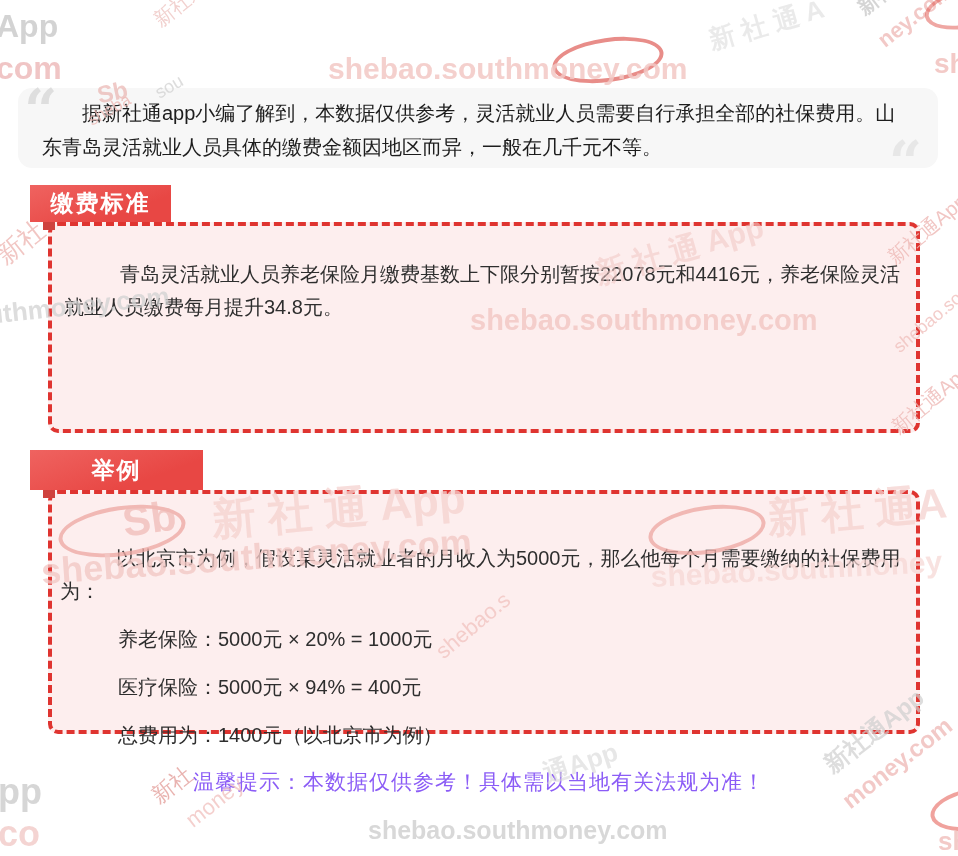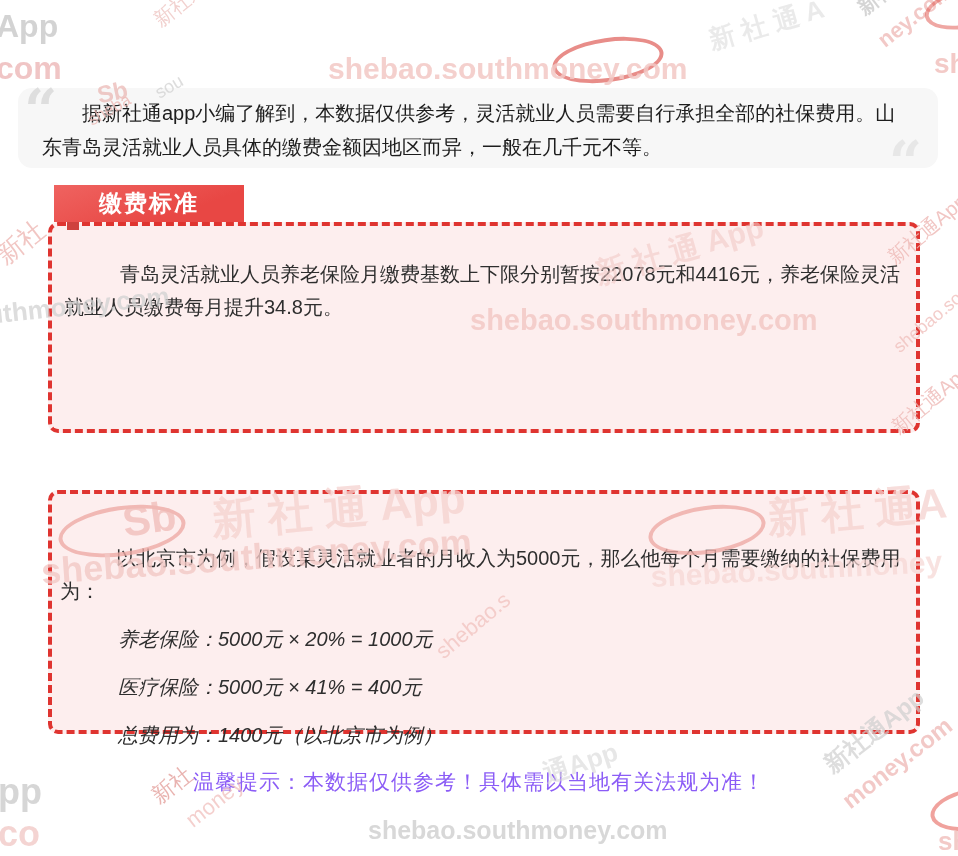--- a/index.html
+++ b/index.html
@@ -19,30 +19,30 @@
      font-size:58px;line-height:1;font-weight:700;}
   .q.open{left:6px;top:-6px;color:#dedede;}
   .q.close{right:16px;bottom:-24px;color:#e7e7e7;}
 
   
   .label{position:absolute;display:flex;align-items:center;justify-content:center;
          background:linear-gradient(160deg,#ef6360 0%,#e84744 70%);
          color:#ffffff;font-size:23px;font-weight:700;letter-spacing:2px;z-index:6;}
   .label::after{content:"";position:absolute;left:13px;bottom:-8px;width:12px;height:8px;
          background:#cf423e;}
-  .label1{left:30px;top:185px;width:190px;height:37px;margin-left:24px;}
+  .label1{left:30px;top:185px;width:141px;height:37px;}
   .label2{left:30px;top:450px;width:173px;height:40px;}
 
   
   .dash-box{position:absolute;box-sizing:border-box;background:#fdeeee;
             border:4px dashed #df3430;border-radius:10px;z-index:3;}
   .box1{left:48px;top:222px;width:872px;height:211px;padding:32px 14px 0 12px;}
   .box2{left:48px;top:490px;width:872px;height:244px;padding:48px 14px 0 8px;}
   .para{margin:0 0 15px 0;font-size:20px;line-height:33px;color:#2e2e2e;text-indent:56px;}
-  .formula{margin:15px 0 0 58px;font-size:20px;line-height:33px;color:#2e2e2e;font-style:italic;}
+  .formula{margin:15px 0 0 58px;font-size:20px;line-height:33px;color:#2e2e2e;}
 
   
   .footer{position:absolute;top:768px;left:0;width:100%;text-align:center;
           font-size:21px;color:#8b5cf6;letter-spacing:1px;z-index:5;}
 
   
   .wm-layer{position:absolute;inset:0;z-index:40;pointer-events:none;overflow:hidden;}
   .wm-text{position:absolute;white-space:nowrap;transform-origin:left top;line-height:1;}
   .wm-ellipse{position:absolute;border:4px solid;border-radius:50%;transform-origin:center;}
 </style>
@@ -100,23 +100,26 @@
   </div>
 
   <div class="label label1">
     <span>缴费标准</span>
   </div>
 
   <div class="dash-box box1">
     <p class="para">青岛灵活就业人员养老保险月缴费基数上下限分别暂按22078元和4416元，养老保险灵活就业人员缴费每月提升34.8元。</p>
   </div>
 
+  <div class="label label2">
+    <span>举例</span>
+  </div>
 
   <div class="dash-box box2">
     <p class="para">以北京市为例，假设某灵活就业者的月收入为5000元，那么他每个月需要缴纳的社保费用为：</p>
     <p class="formula">养老保险：5000元 × 20% = 1000元</p>
-    <p class="formula">医疗保险：5000元 × 41% = 400元</p>
+    <p class="formula">医疗保险：5000元 × 94% = 400元</p>
     <p class="formula">总费用为：1400元（以北京市为例）</p>
   </div>
 
   <div class="footer">温馨提示：本数据仅供参考！具体需以当地有关法规为准！</div>
 
 </div>
 
 </body></html>

